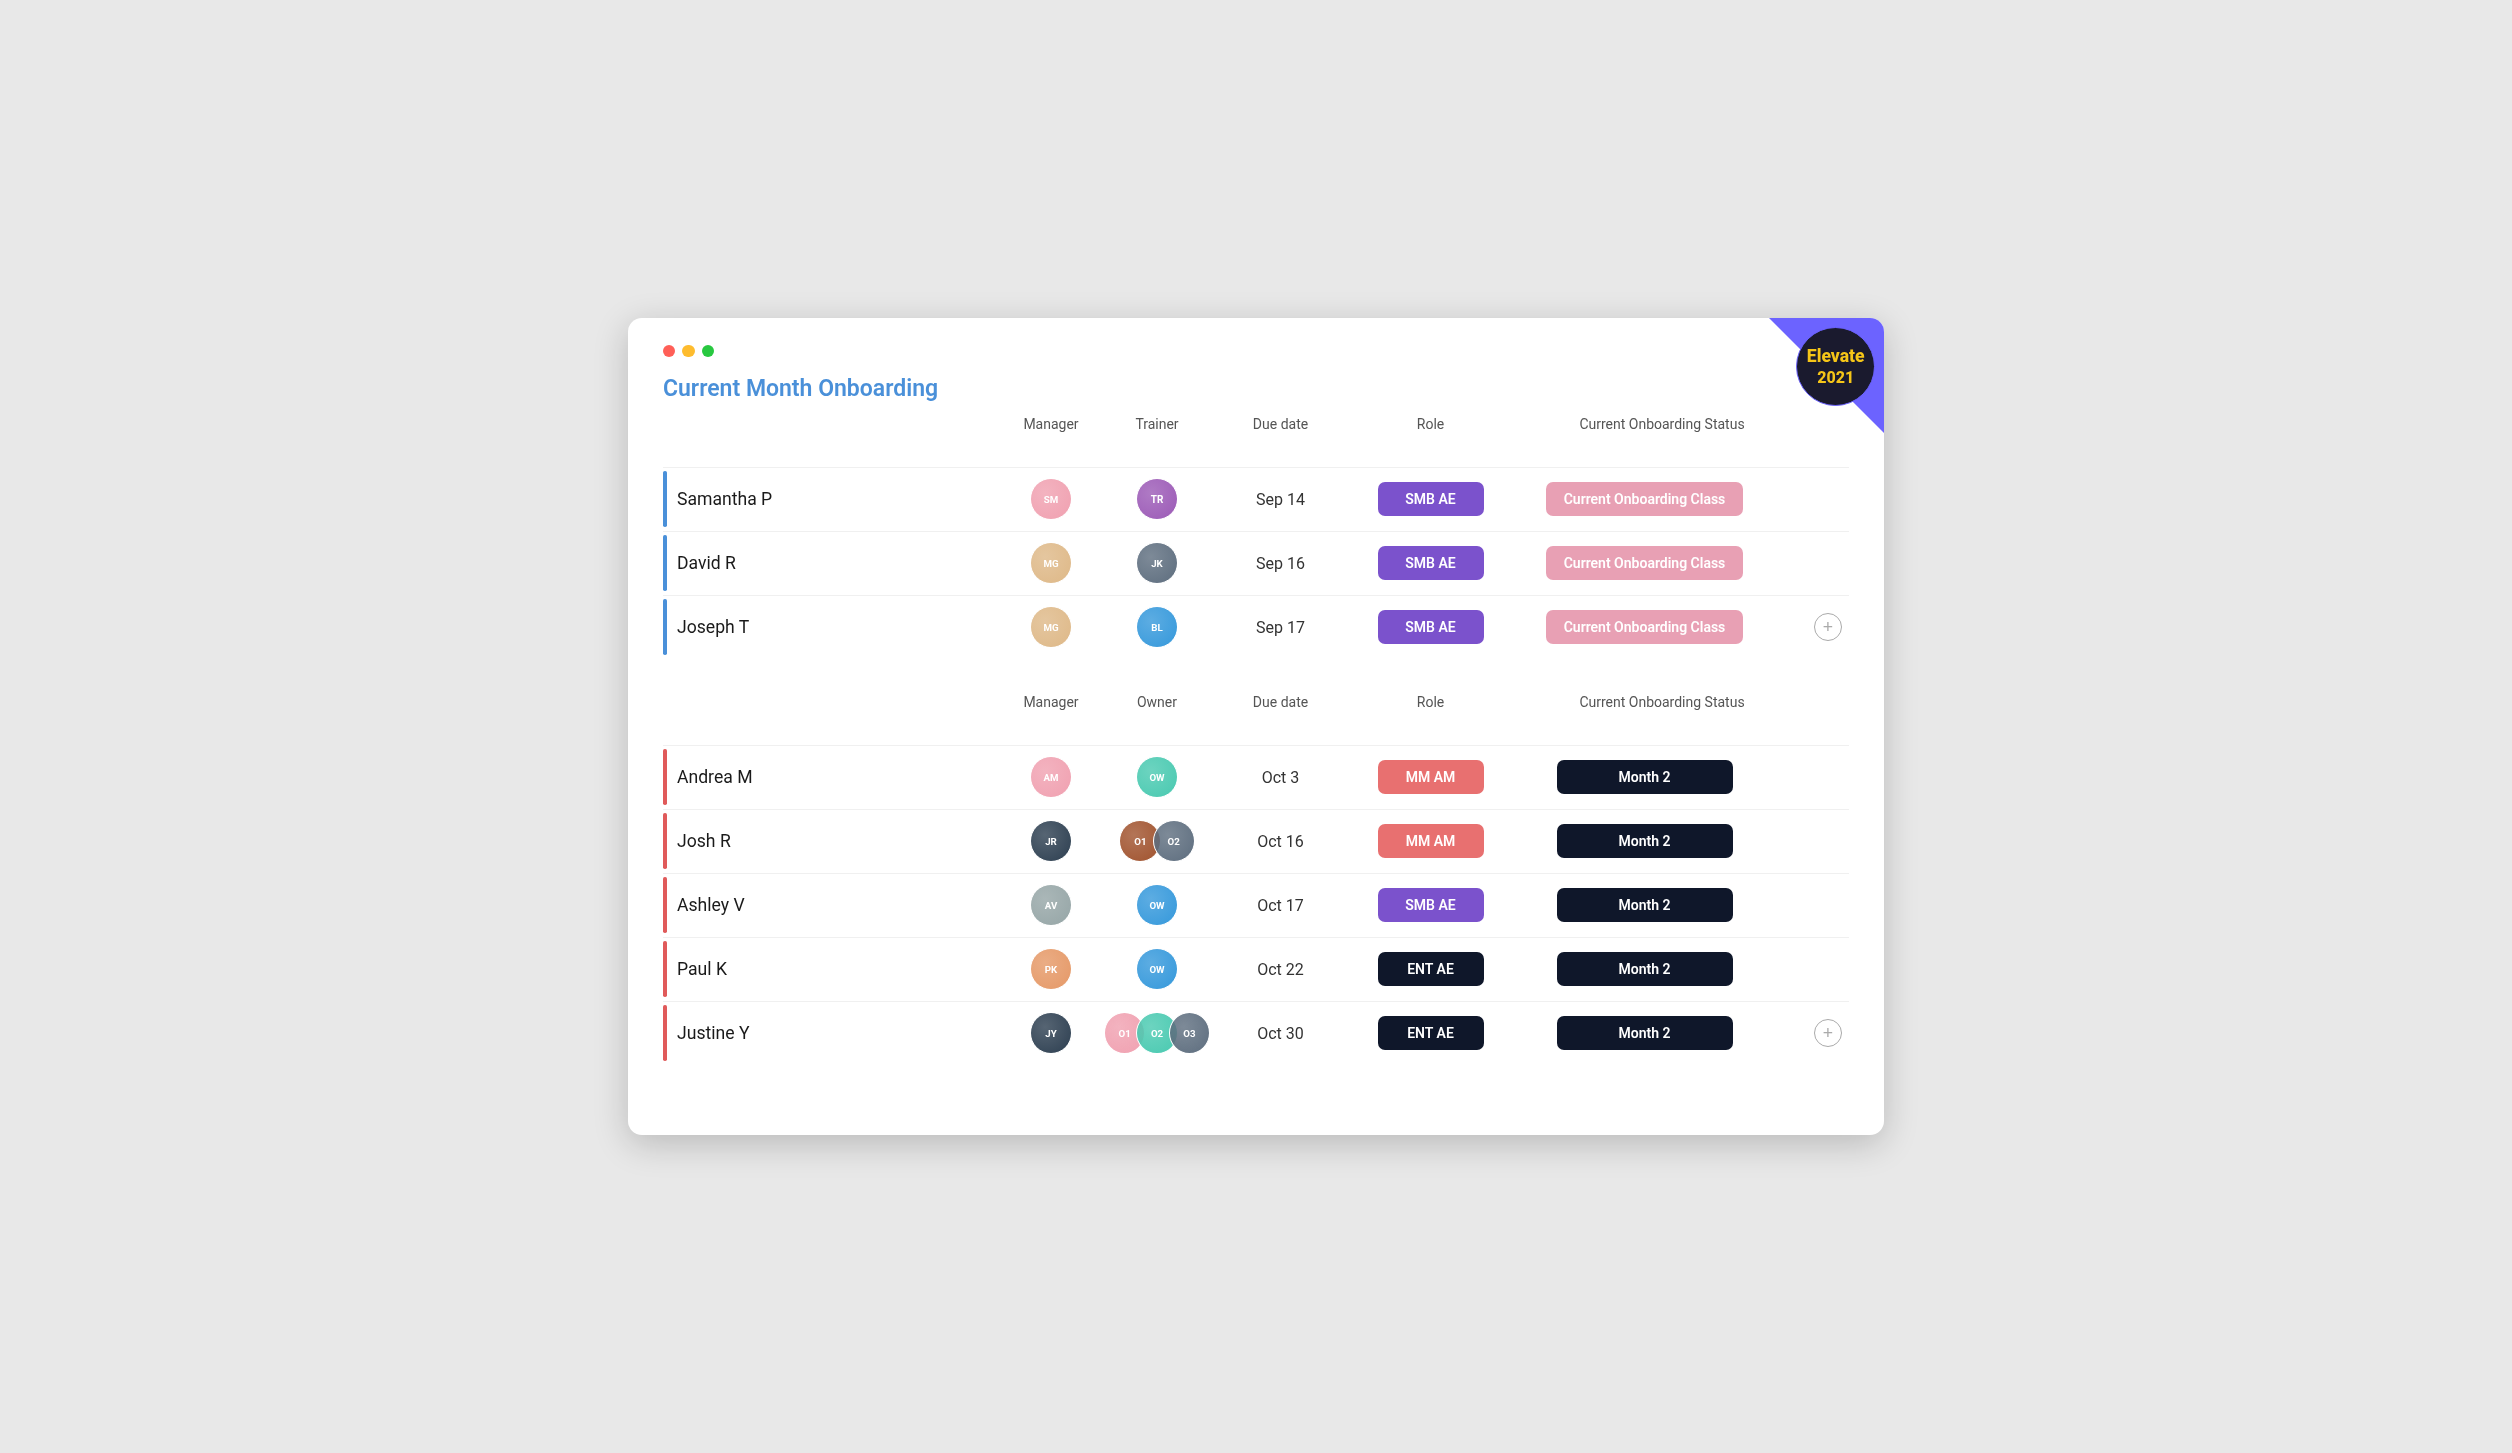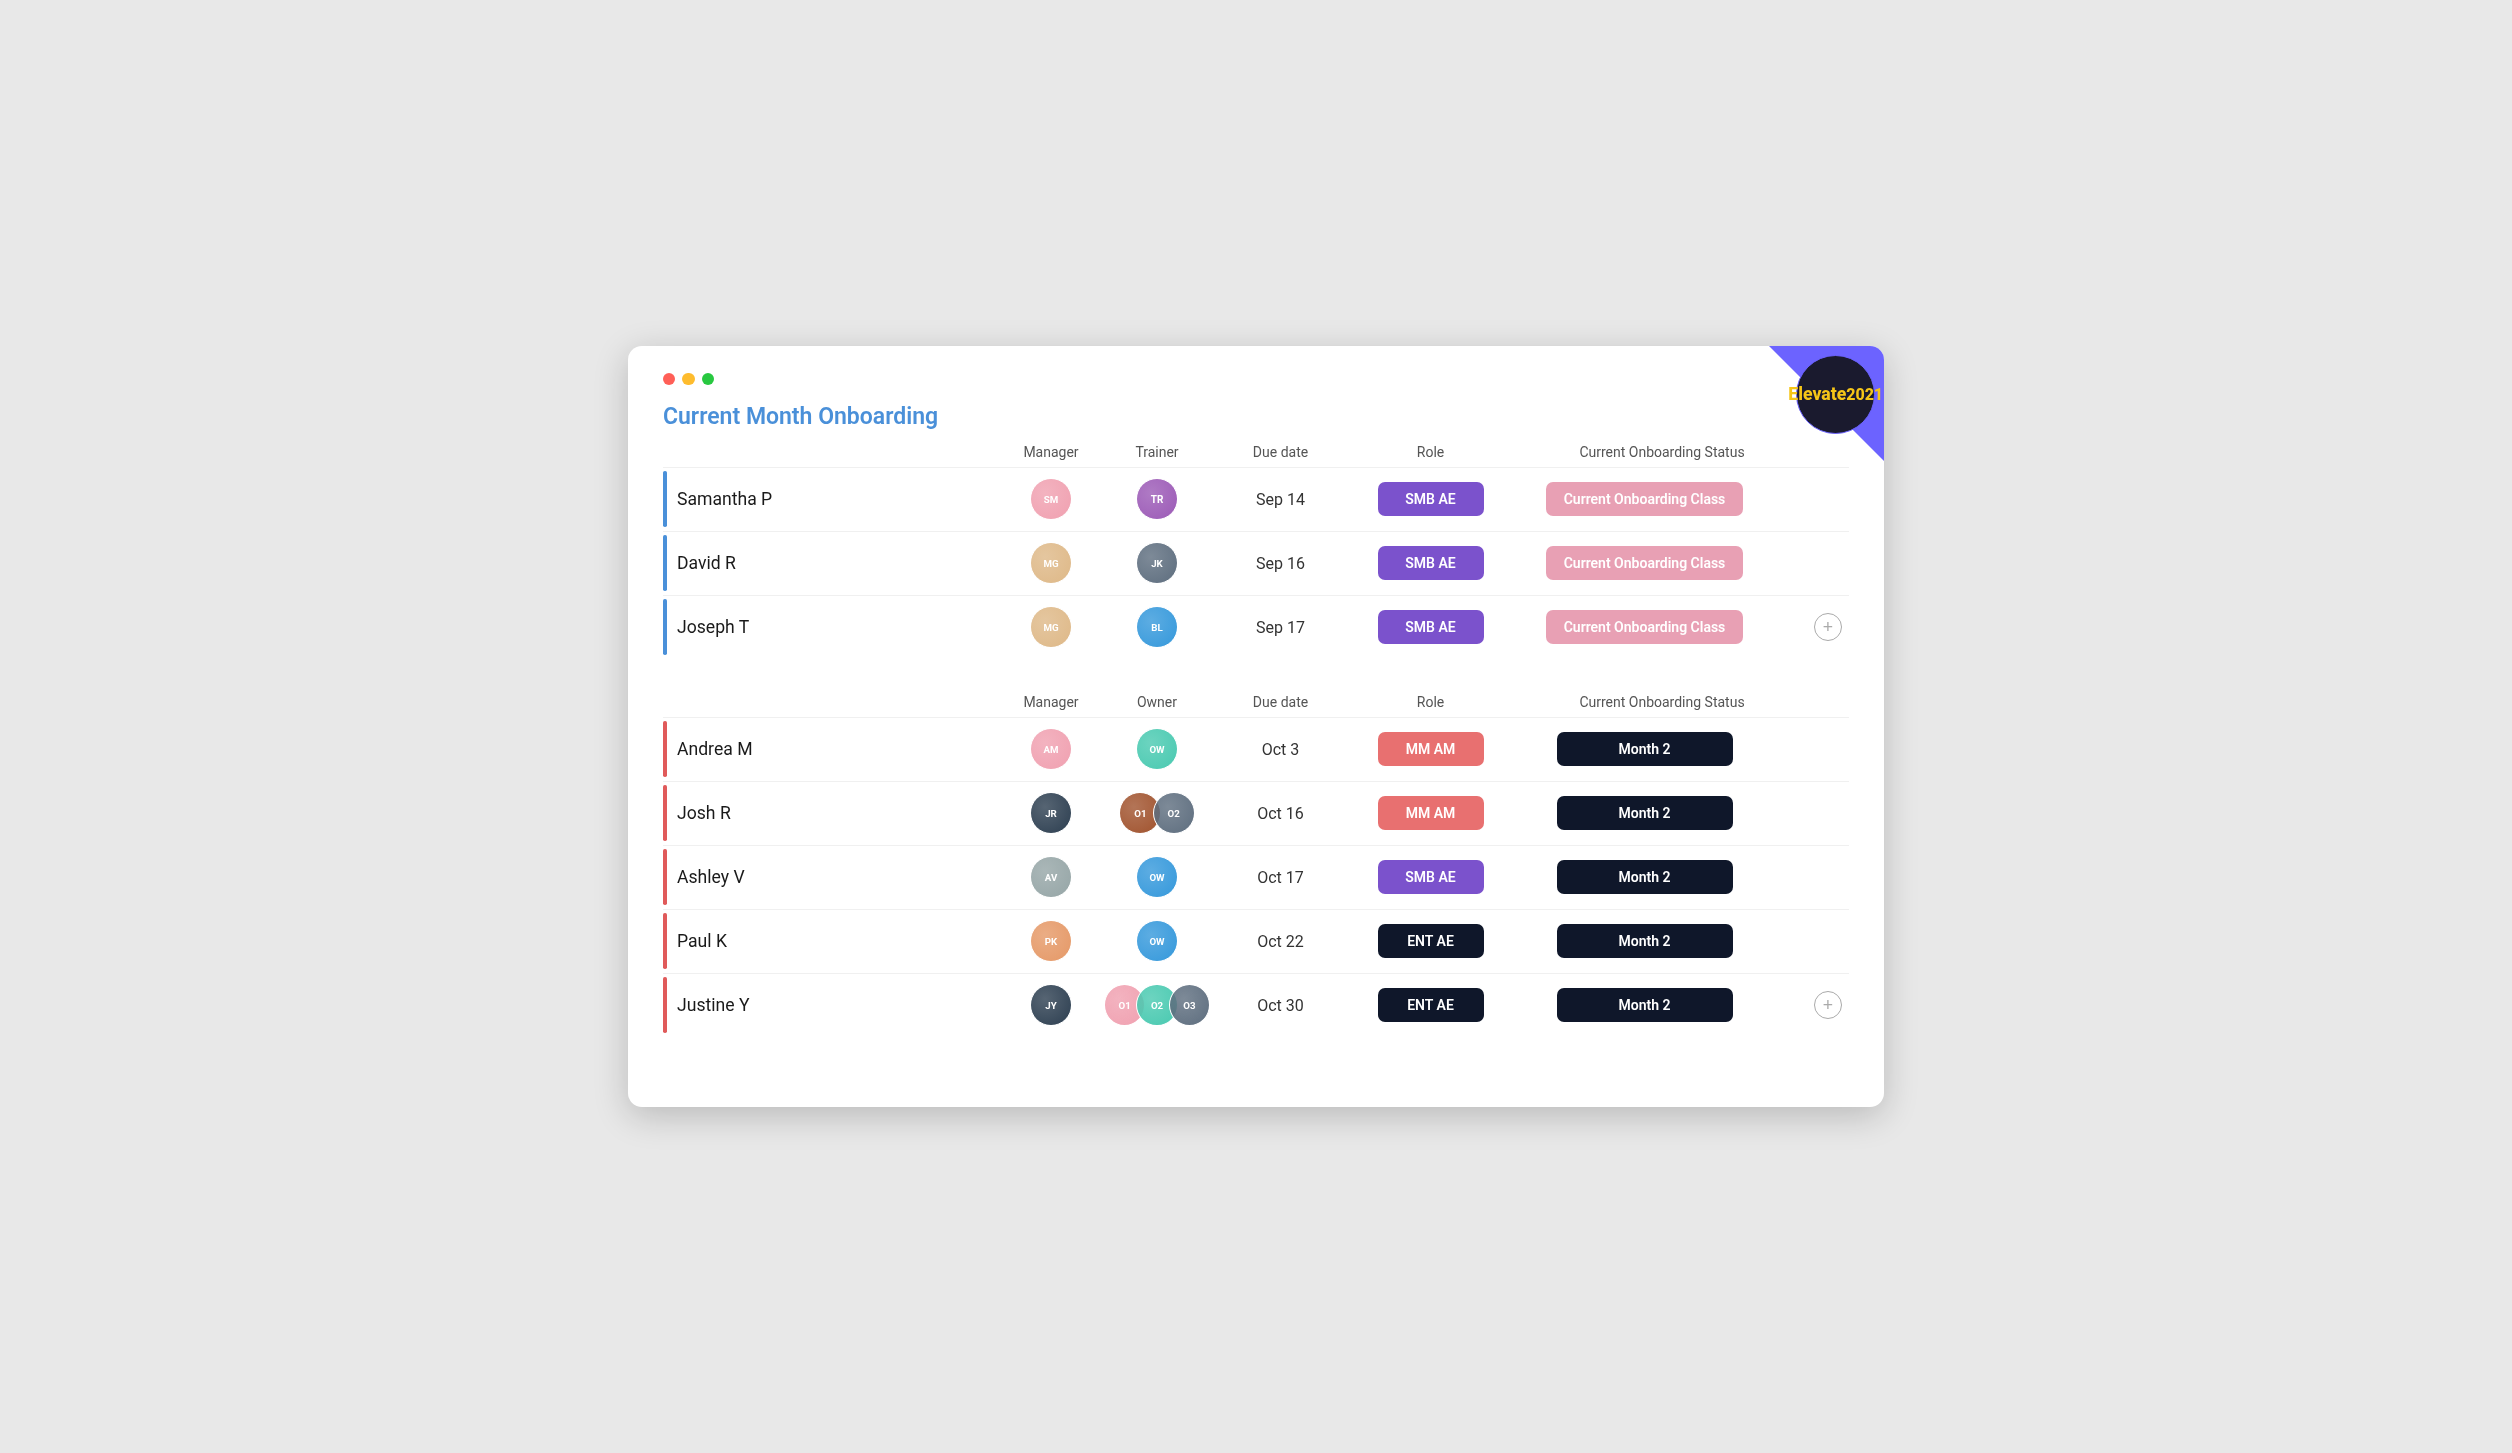--- a/index.html
+++ b/index.html
@@ -56,21 +56,21 @@
     }
     .elevate-circle {
       position: absolute;
       top: 8.8px;
       right: 8.8px;
       width: 79px;
       height: 79px;
       background: #1a1a2e;
       border-radius: 50%;
       display: flex;
-      flex-direction: row;
+      flex-direction: column;
       align-items: center;
       justify-content: center;
       color: #f5c518;
       font-weight: 800;
       font-size: 16px;
       line-height: 1.2;
       text-align: center;
       border: 1.8px solid #6c63ff;
     }
     .elevate-circle span:first-child { font-size: 17.6px; }
@@ -113,21 +113,21 @@
     .table-header-cell:first-child { text-align: left; }
 
     .table-row {
       display: grid;
       grid-template-columns: 335px 106px 106px 141px 159px 1fr 35px;
       align-items: center;
       min-height: 64px;
       border-top: 0.9px solid #f0f0f0;
       position: relative;
     }
-    .table-row:first-child { border-top: 0.9px solid #f0f0f0; }
+    .table-row:first-child { border-top: 0.9px solid #f0f0f0; margin-top: 28px; }
 
     .row-left-border {
       position: absolute;
       left: 0;
       top: 3.5px;
       bottom: 3.5px;
       width: 3.5px;
       border-radius: 1.8px;
     }
     .border-blue { background: #4a90d9; }

